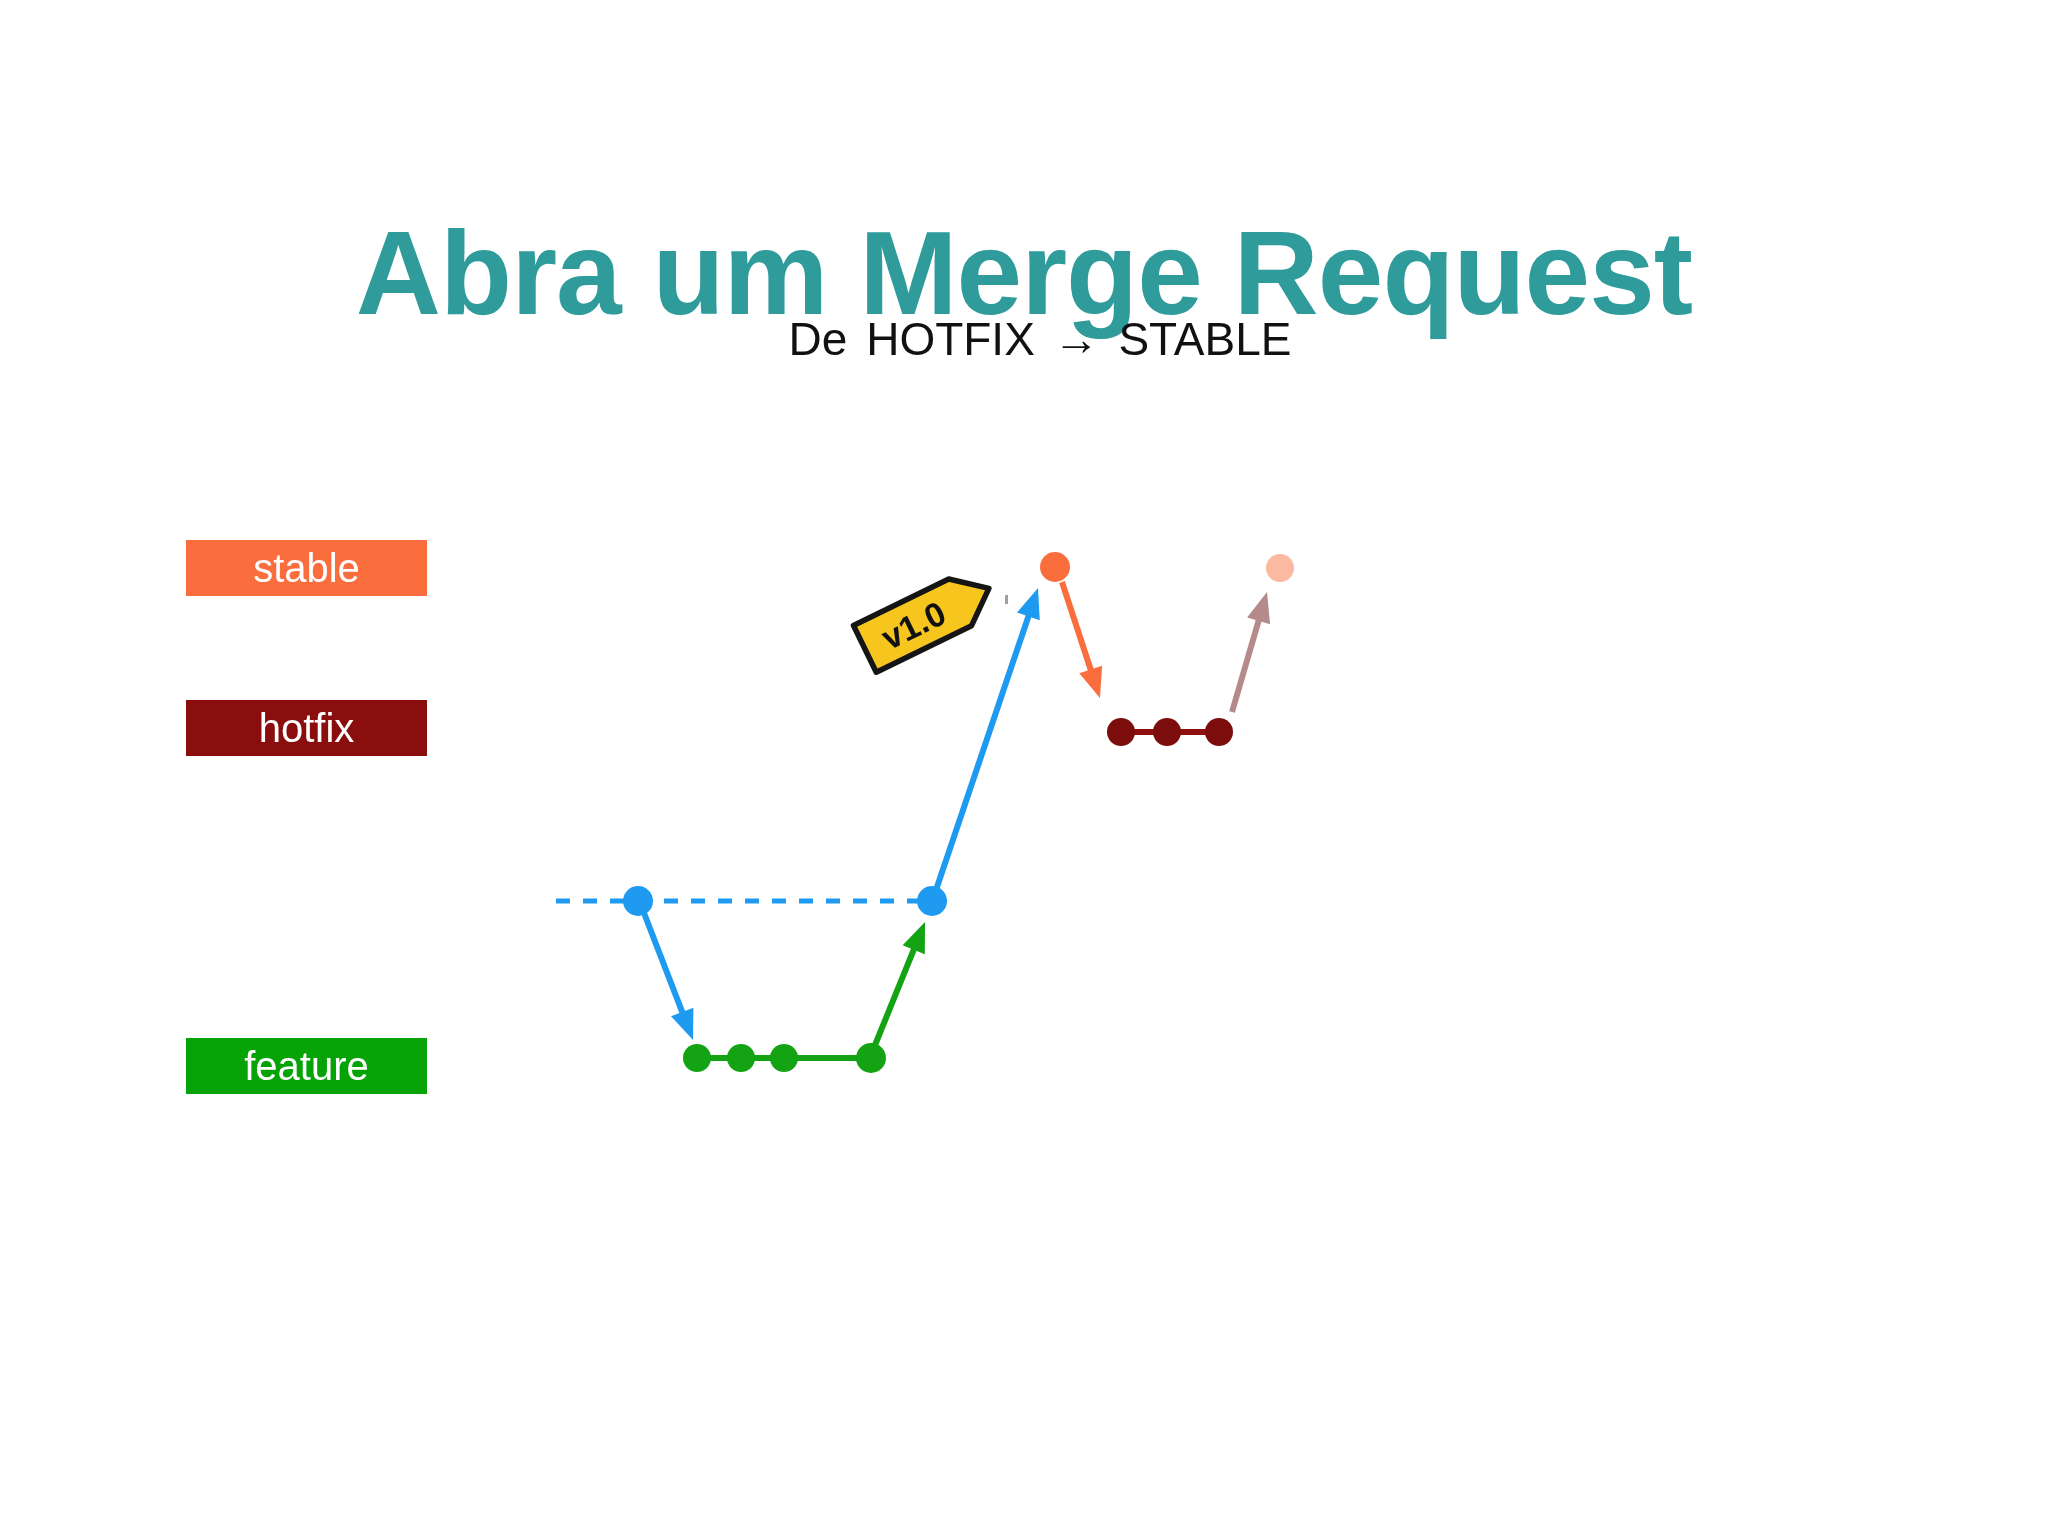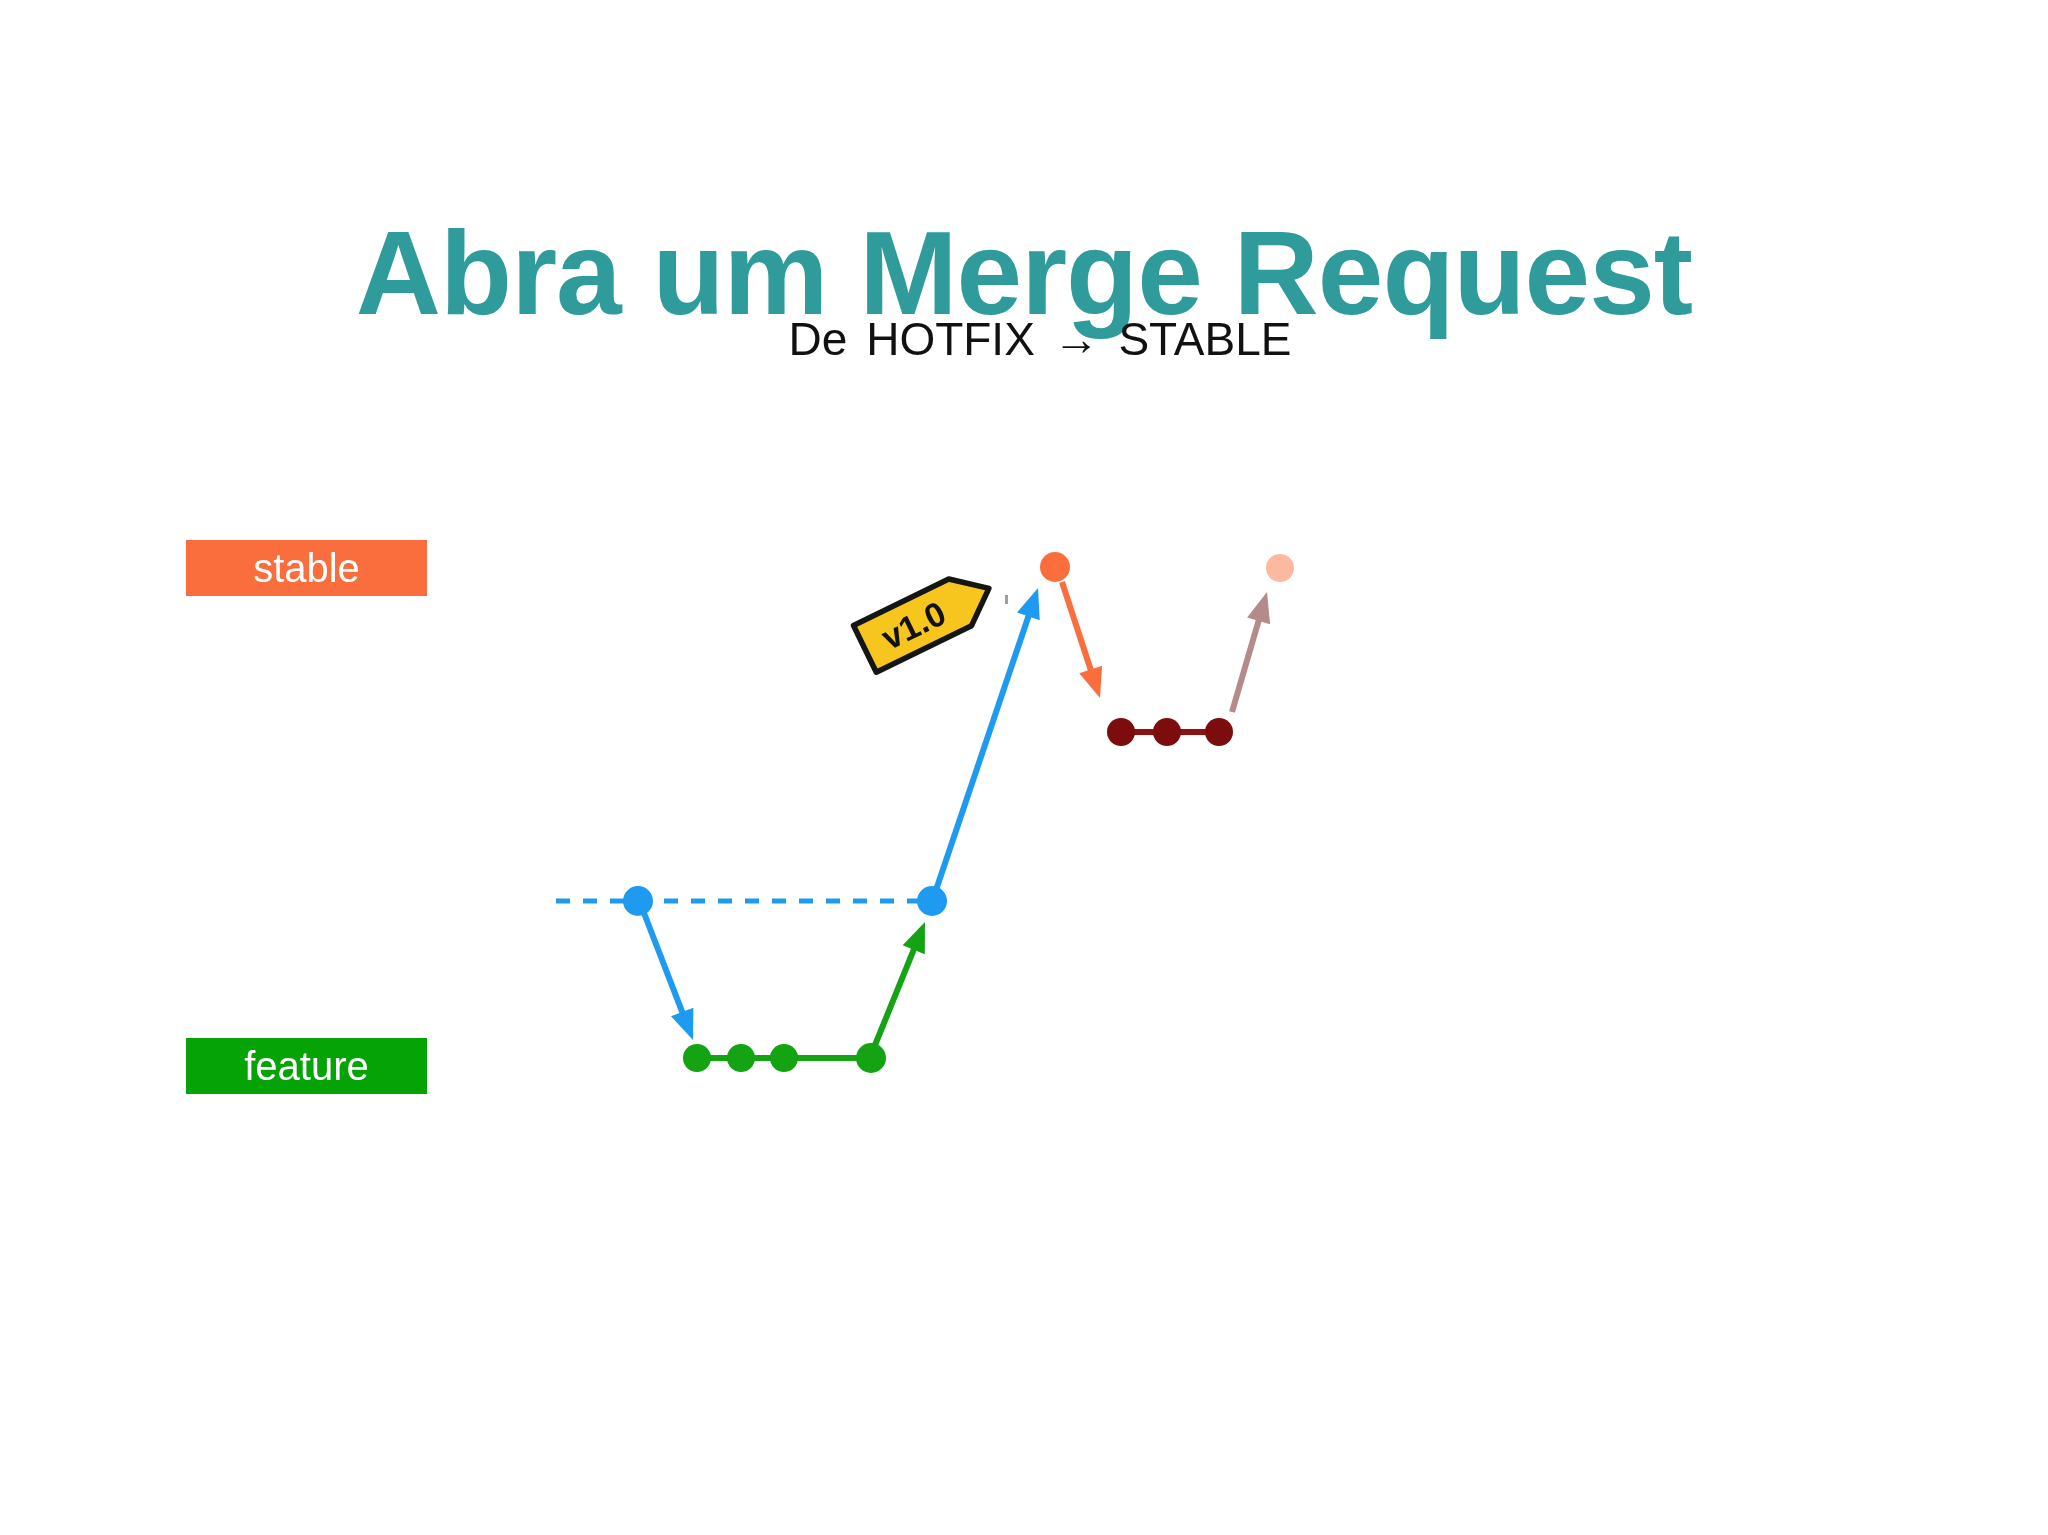--- a/index.html
+++ b/index.html
@@ -31,20 +31,21 @@
 </head>
 <body>
 
 <div class="slide">
 
   <h1 class="title" style="color: rgb(47, 155, 155);">Abra um Merge Request</h1>
 
   <div class="subtitle" style="color: rgb(17, 17, 17);">De HOTFIX → STABLE</div>
 
   <div class="branch-label" style="top: 540px; background: rgb(250, 109, 61); text-align: center;">stable</div>
+  <div class="branch-label" style="top: 700px; background: rgb(138, 14, 14);">hotfix</div>
   <div class="branch-label" style="top: 1038px; background: rgb(5, 163, 5);">feature</div>
 
   <svg class="graph" width="2048" height="1535" viewBox="0 0 2048 1535">
       <line x1="556" y1="901" x2="932" y2="901" stroke="#1E9BF0" stroke-width="5" stroke-dasharray="14 13"></line>
       <line x1="697" y1="1058" x2="871" y2="1058" stroke="#13A313" stroke-width="6"></line>
       <line x1="1121" y1="732" x2="1219" y2="732" stroke="#8F1010" stroke-width="6"></line>
       <line x1="644" y1="913" x2="684.0009144795112" y2="1016.6758395693452" stroke="#1E9BF0" stroke-width="6"></line>
       <polygon points="693,1040 671.005500368699,1016.3305685330488 693.3966943821277,1007.6914464333795" fill="#1E9BF0"></polygon>
       <line x1="873" y1="1050" x2="915.5905738261016" y2="945.1616644280577" stroke="#13A313" stroke-width="6"></line>
       <polygon points="925,922 924.8262875167896,954.3105218771406 902.5910896658542,945.277472750198" fill="#13A313"></polygon>

